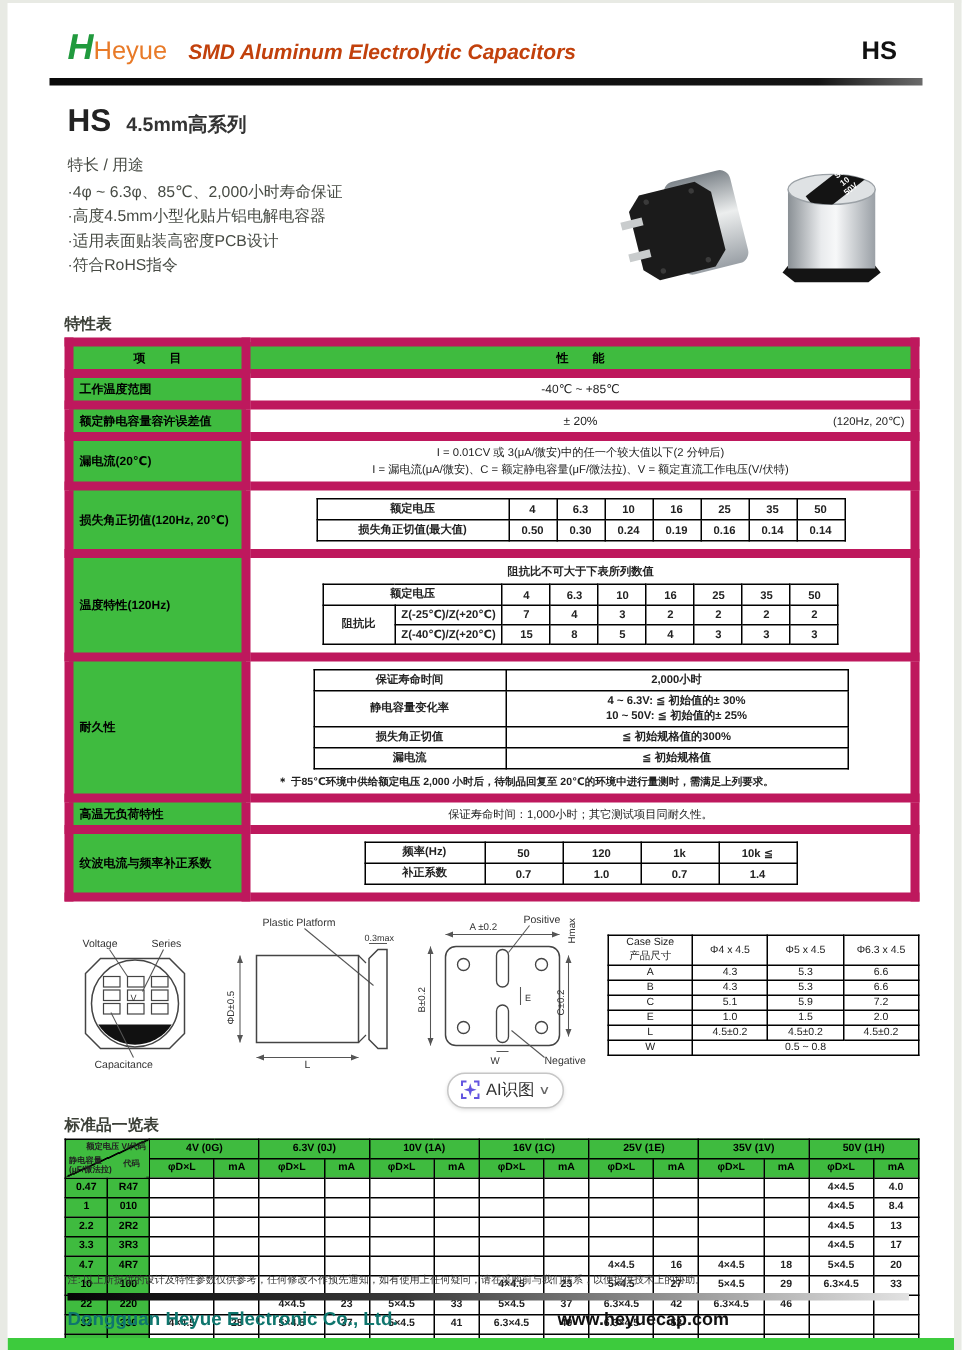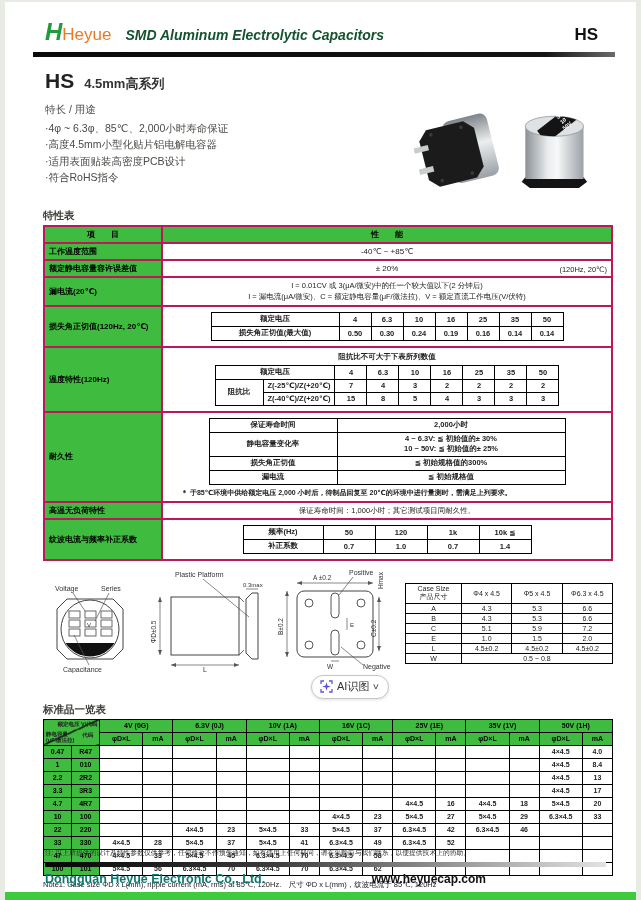--- a/index.html
+++ b/index.html
@@ -11,42 +11,42 @@
   .page{
     position:relative; width:641px; height:900px; background:#fff; overflow:hidden;
     border-left:5px solid #e8eae4; border-right:5px solid #e8eae4; border-top:2px solid #e8eae4;
     color:#222;
   }
 
   
   .hdr-row{ display:flex; align-items:baseline; padding:16px 20px 4px 40px; }
   .logo-h{ font-size:24px; font-weight:bold; font-style:italic; color:var(--logo_green); letter-spacing:-2px; }
   .logo-name{ font-size:17px; color:var(--logo_orange); margin:0 14px 0 2px; }
-  .doc-title{ font-size:14px; font-weight:bold; font-style:italic; color:#14532d; flex:1; }
+  .doc-title{ font-size:14px; font-weight:bold; font-style:italic; color:#c2410c; flex:1; }
   .series-tag{ font-size:17px; font-weight:bold; color:#111; padding-right:18px; }
   .hdr-bar{ height:5px; margin:2px 21px 0 28px; background:linear-gradient(to right,#0a0a0a 0%,#141414 88%,#6a6a6a 100%); }
 
   
   .title-row{ padding:12px 0 2px 40px; display:flex; align-items:baseline; }
   .t-hs{ font-size:21px; font-weight:bold; color:#222; margin-right:10px; }
   .t-desc{ font-size:13px; font-weight:bold; color:#333; }
   .intro{ display:flex; padding:4px 20px 0 40px; }
   .features{ flex:1; color:#474b44; }
   .feat-head{ font-size:10.5px; margin:4px 0 3px; }
   .features ul{ list-style:none; }
   .features li{ font-size:10.5px; line-height:1.55; }
   .photo-box{ width:215px; height:100px; }
 
   
   .sec-title{ font-size:10.5px; font-weight:bold; color:#3c4038; margin:10px 0 2px 38px; }
 
   
   table{ border-collapse:collapse; }
   .char{ width:570px; margin-left:38px; table-layout:fixed; font-size:8px; }
-  .char>tbody>tr>td{ border:2px solid #be185d; padding:2px 4px; vertical-align:middle; }
+  .char>tbody>tr>td{ border:6px solid #be185d; padding:2px 4px; vertical-align:middle; }
   .char td.g{ background:var(--table_green); font-weight:bold; color:#000; }
   .char td.hdr{ text-align:center; }
   .char td.c{ text-align:center; }
   .char td.l{ text-align:center; font-size:7.5px; line-height:1.5; }
   .rel{ position:relative; }
   .rnote{ position:absolute; right:4px; top:50%; transform:translateY(-50%); font-size:7.5px; }
   .inner{ margin:3px auto; font-size:7.5px; font-weight:bold; }
   .inner td{ border:1px solid #000; padding:1.5px 4px; text-align:center; }
   .inner td.rowlab, .inner td:first-child{ text-align:center; }
   .tan td:first-child{ width:128px; } .tan td{ min-width:32px; }
@@ -57,21 +57,21 @@
   .fnote{ font-size:7px; margin:2px 0 1px 14px; font-weight:bold; }
 
   
   .draw-row{ position:relative; display:flex; align-items:flex-start; margin:4px 0 0 38px; gap:2px; }
   .draw-row svg text{ font-family:"Liberation Sans",sans-serif; }
   .case{ table-layout:fixed; width:208px; margin-top:18px; font-size:7px; }
   .case td{ border:1px solid #000; text-align:center; padding:1px 2px; white-space:pre-line; }
   .case td:first-child{ width:56px; }
 
   
-  .ai-btn{ position:absolute; left:268px; bottom:-26px; height:24px; display:flex; align-items:center; gap:4px;
+  .ai-btn{ position:absolute; left:255px; bottom:-26px; height:24px; display:flex; align-items:center; gap:4px;
     background:#fff; border:1px solid #c6c6c6; border-radius:13px; padding:0 9px 0 8px;
     box-shadow:0 1px 3px rgba(0,0,0,.12); cursor:pointer; z-index:5; }
   .ai-label{ font-size:11px; color:#333; }
   .ai-chevron{ font-size:8px; color:#666; transform:scaleX(1.4); }
 
   
   .std-title{ margin-top:30px; }
   .std{ width:570px; margin-left:38px; table-layout:fixed; font-size:7px; font-weight:bold; }
   .std th,.std td{ border:1px solid #000; text-align:center; padding:1px 0; height:13px; }
   .std .g{ background:var(--table_green); color:#000; }

